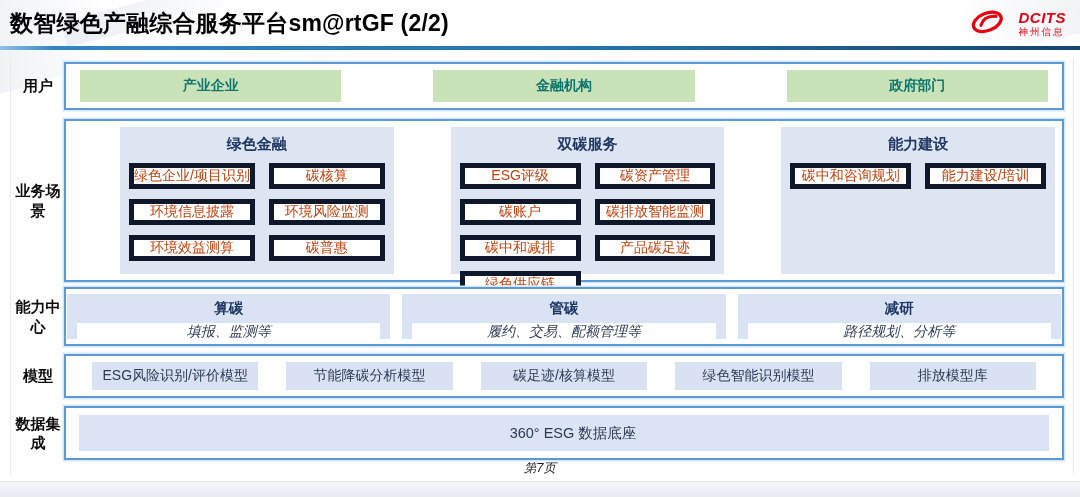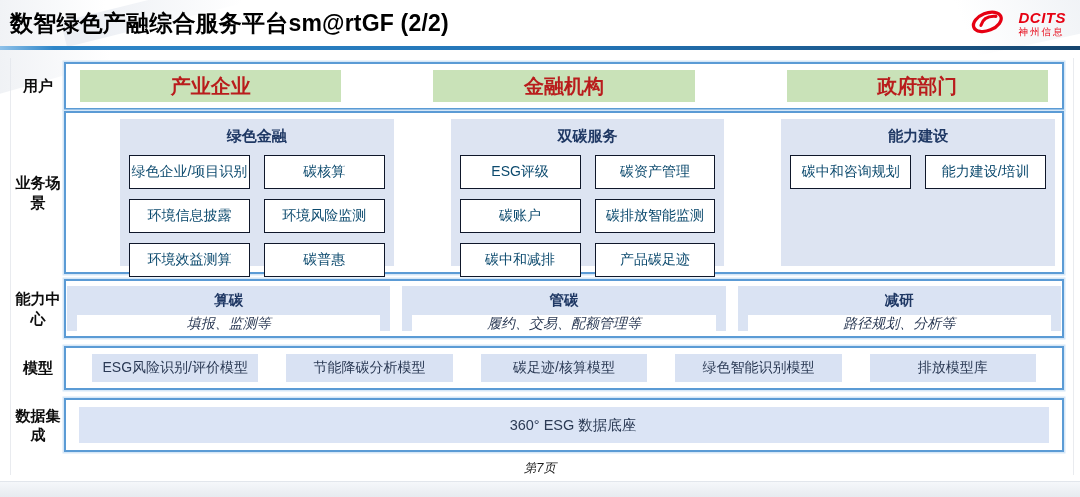--- a/index.html
+++ b/index.html
@@ -29,33 +29,33 @@
   .frame-line.left { left:10px; } .frame-line.right { right:6px; }
 
   
   .content { position:absolute; top:62px; left:12px; right:16px; display:flex; flex-direction:column; z-index:2; }
   .row { display:flex; align-items:stretch; }
   .row-label { width:52px; flex:0 0 52px; display:flex; align-items:center; justify-content:center;
                text-align:center; font-weight:bold; font-size:15px; color:#0d0d0d; line-height:1.3; padding:0 3px; }
   .row-box { flex:1; border:2px solid #5b9bd5; background:#fff; box-shadow:0 0 0 1.5px #d6e7f7; }
 
   
-  .r-users { height:48px; margin-bottom:1px; }
+  .r-users { height:48px; margin-bottom:9px; }
   .r-users .row-box { display:flex; align-items:center; justify-content:space-between; padding:0 14px; }
   .user-box { width:27%; height:32px; background:#c9e2b8; display:flex; align-items:center; justify-content:center;
-              font-weight:bold; font-size:20px; color:#b91c1c; }
+              font-weight:bold; font-size:14px; color:#0f766e; }
 
   
   .r-scen { height:163px; margin-bottom:5px; }
   .r-scen .row-box { display:flex; gap:10px; padding:6px 7px; }
   .panel { flex:1; background:#dde4f2; padding:5px 9px 10px; display:flex; flex-direction:column;margin-left:47px; }
   .panel-h { text-align:center; font-weight:bold; font-size:15px; color:#1f3864; margin:3px 0 9px; }
   .grid { display:grid; grid-template-columns:1fr 1fr; gap:10px 14px; align-content:start; }
-  .cell { background:#fff; border:1px solid #0f172a; height:34px; display:flex; align-items:center; justify-content:center;
-          font-size:14px; color:#0c4a6e; white-space:nowrap; }
+  .cell { background:#fff; border:5px solid #0f172a; height:26px; display:flex; align-items:center; justify-content:center;
+          font-size:14px; color:#c2410c; white-space:nowrap; }
 
   
   .r-cap { height:59px; margin-bottom:8px; }
   .r-cap .row-box { display:flex; gap:12px; padding:5px 1px; }
   .cap { flex:1; background:#dae3f3; padding:4px 10px 7px; display:flex; flex-direction:column; }
   .cap-h { text-align:center; font-weight:bold; font-size:14.5px; color:#1f3864; margin:1px 0 5px; }
   .cap-d { background:#fff; height:23px; display:flex; align-items:center; justify-content:center;
            font-style:italic; font-size:14px; color:#2b3a55; }
 
   

